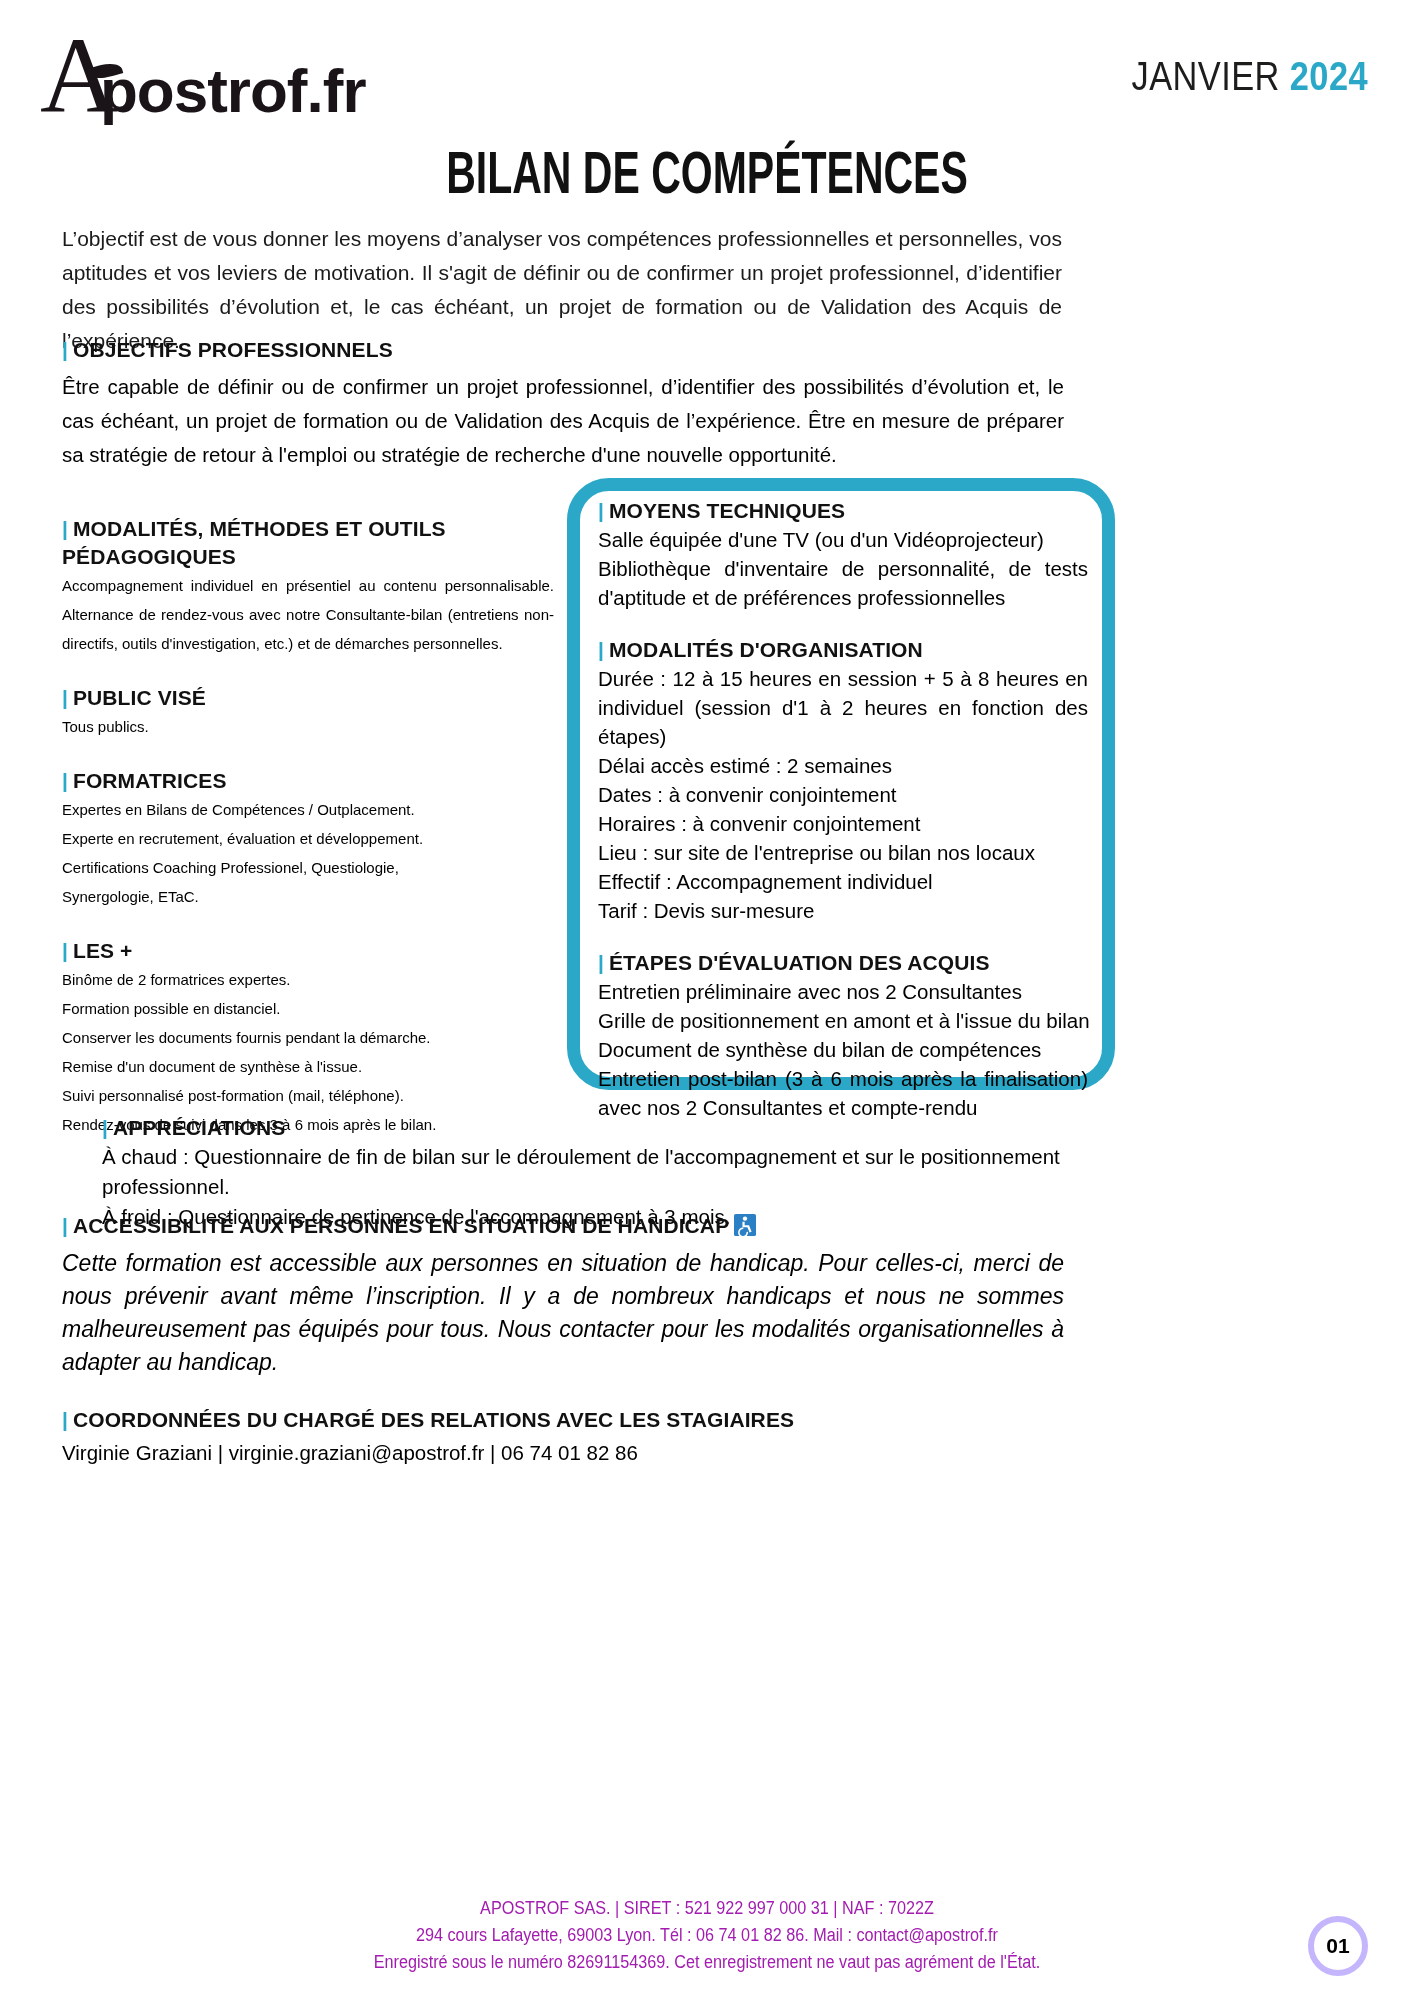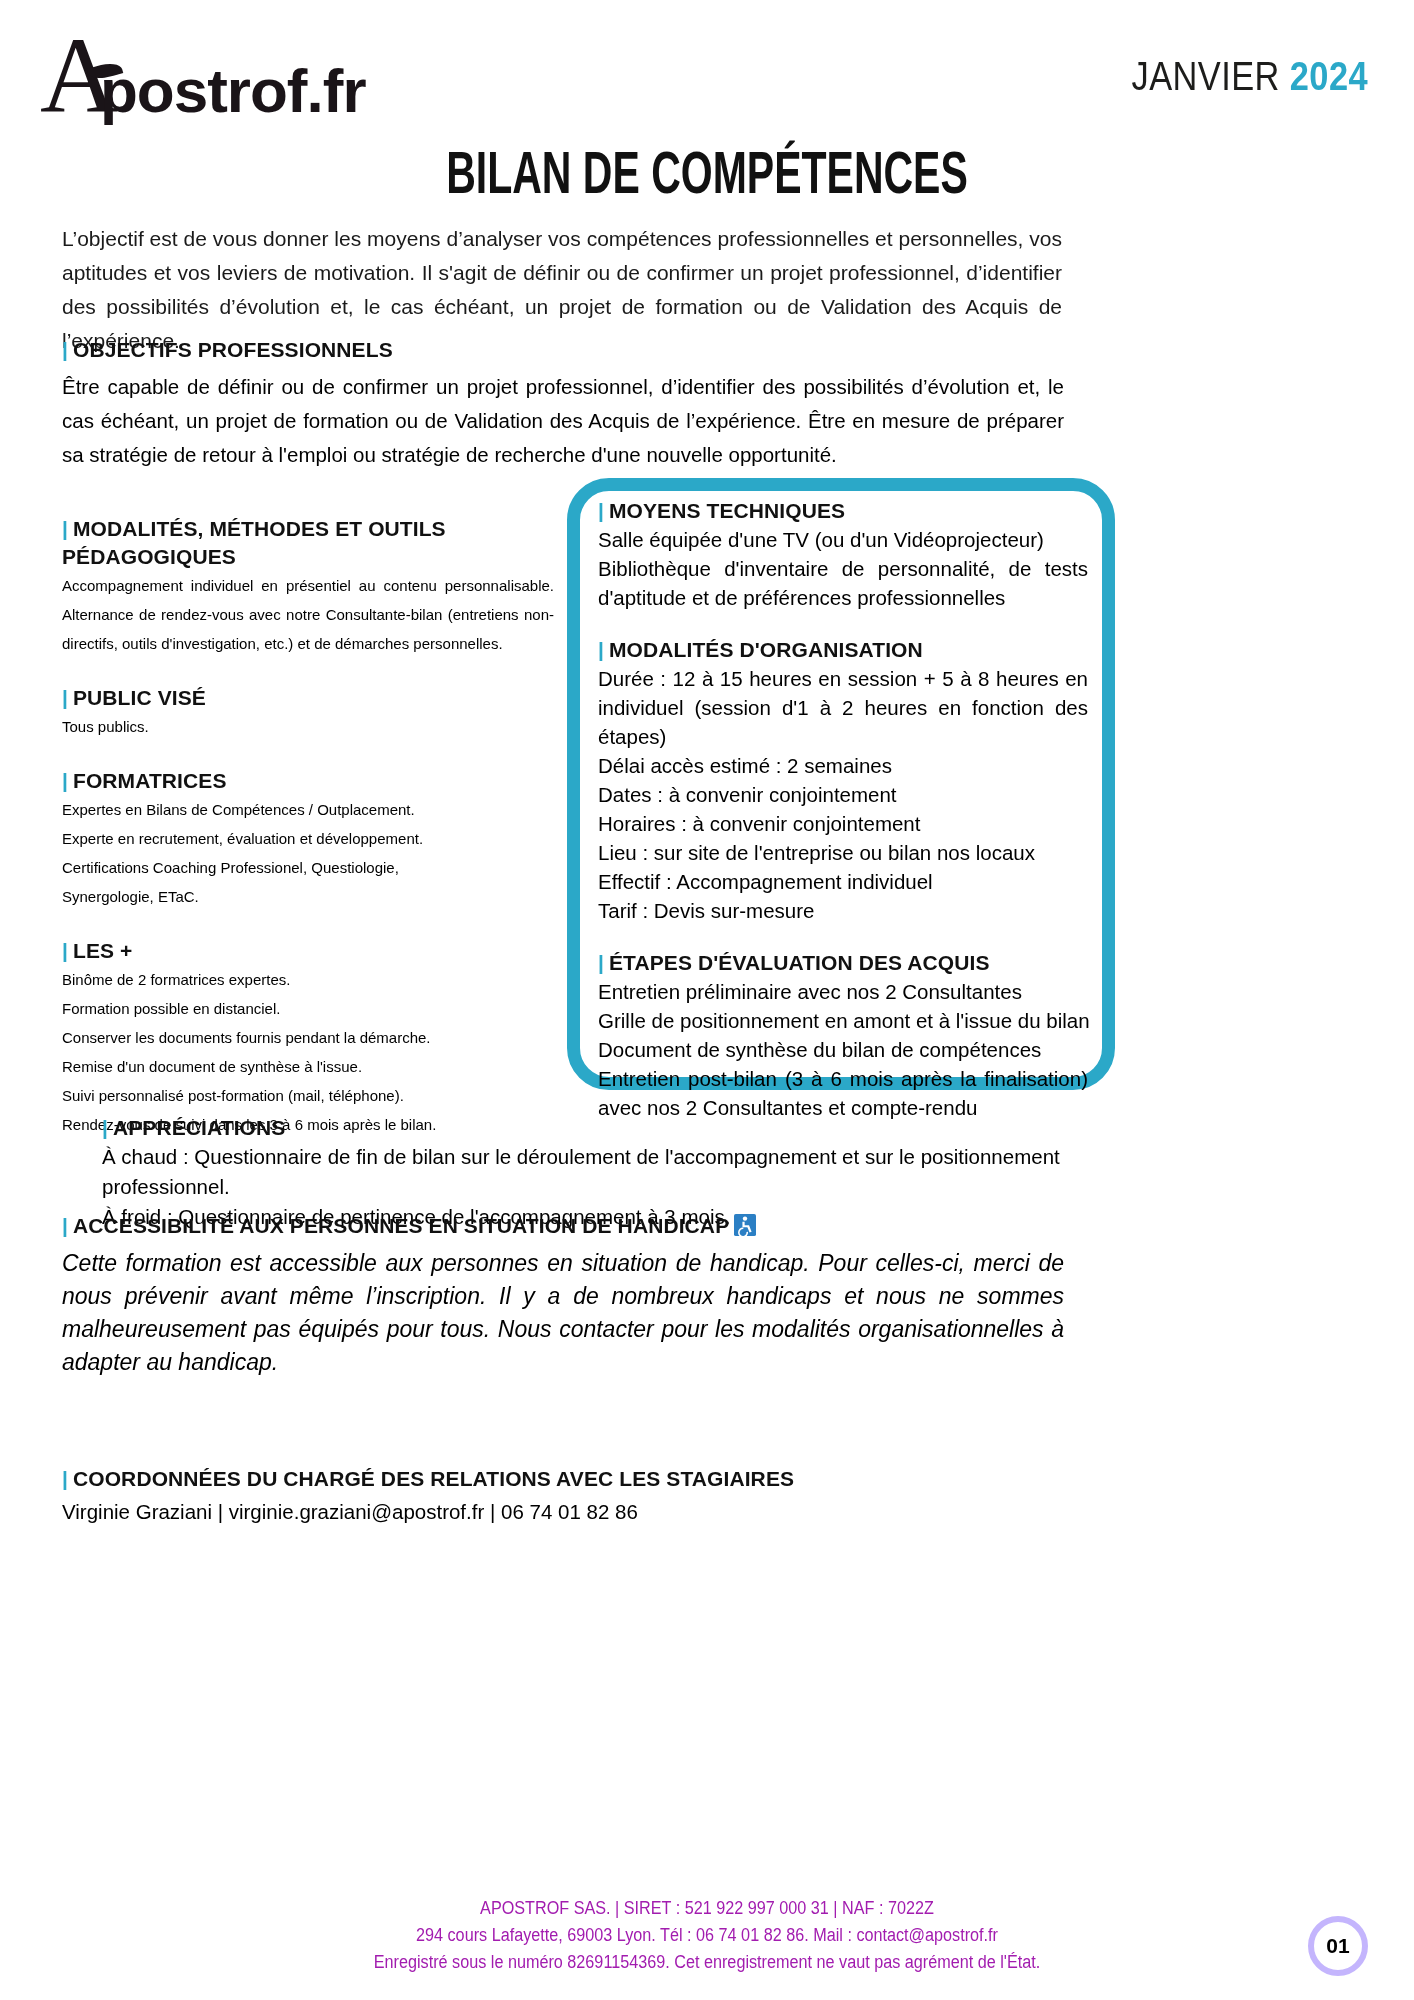--- a/index.html
+++ b/index.html
@@ -211,21 +211,21 @@
     margin-top: 4px;
     font-style: italic;
   }
   .handicap-icon {
     display: inline-block;
     vertical-align: -3px;
     margin-left: 5px;
   }
   .block-coord {
     position: absolute;
-    top: 1465px;
+    top: 1406px;
     left: 62px;
     width: 1002px;
   }
   .block-coord .body {
     font-size: 20.5px;
     line-height: 32px;
     margin-top: 3px;
   }
 
   

